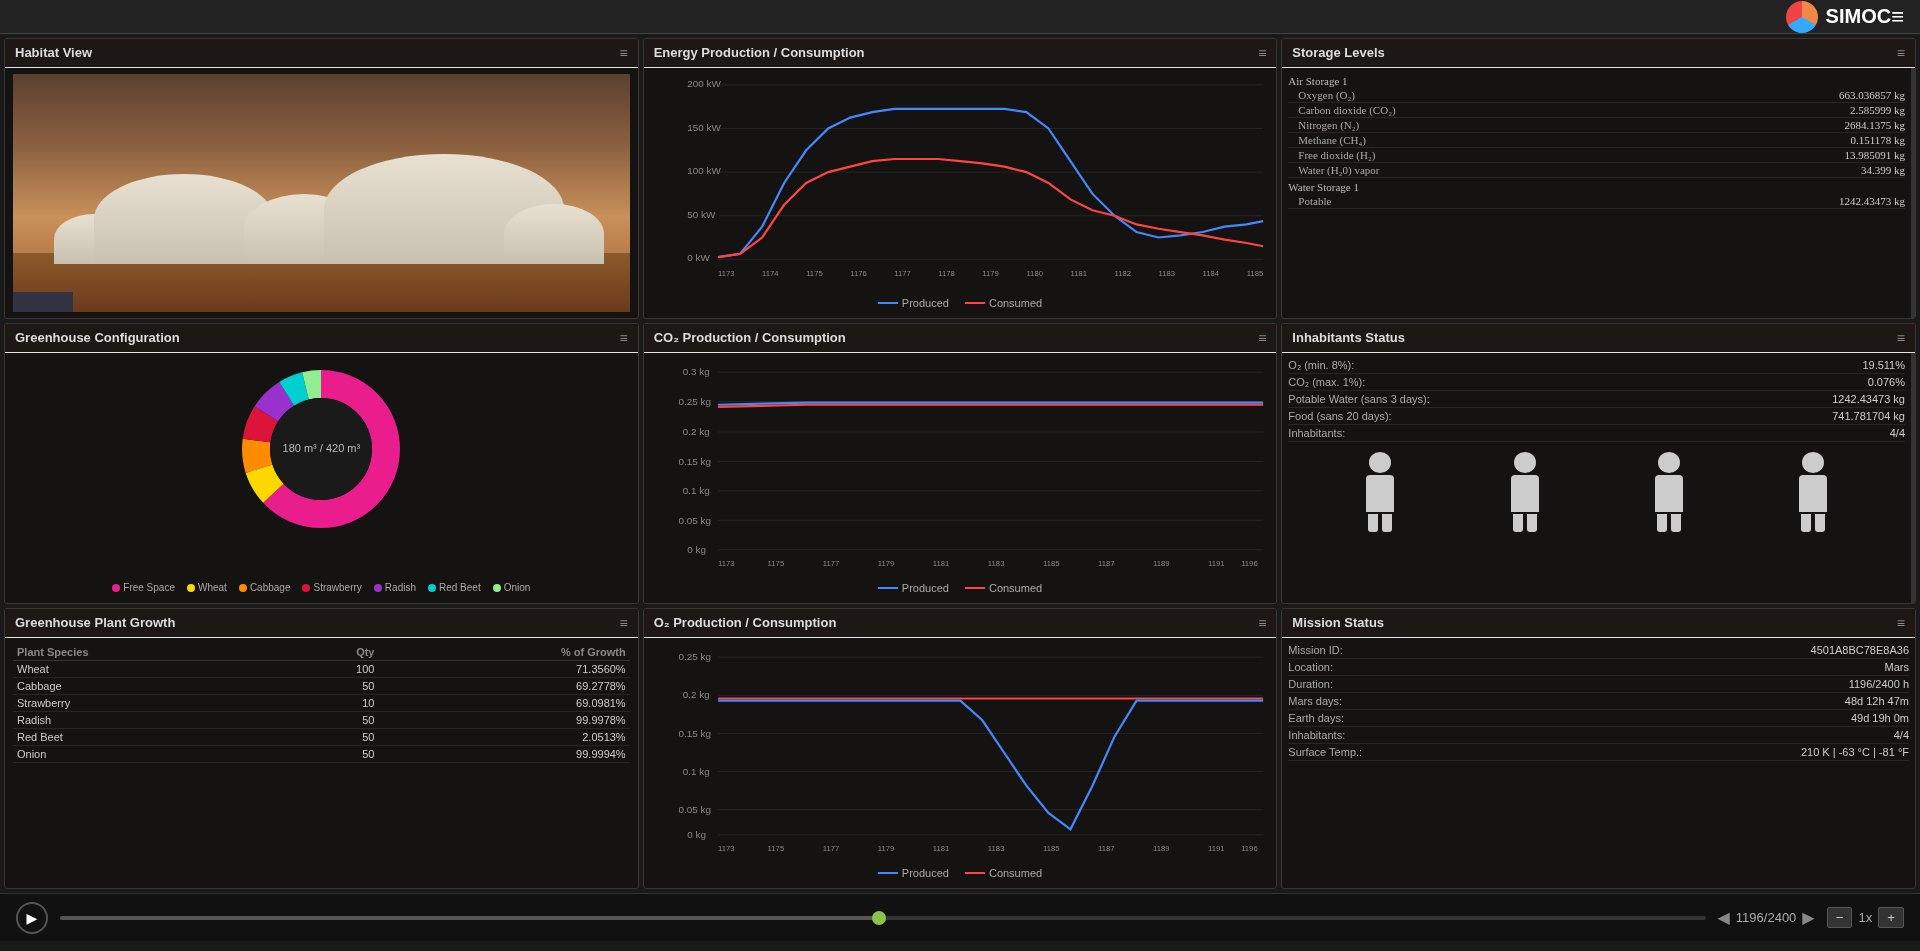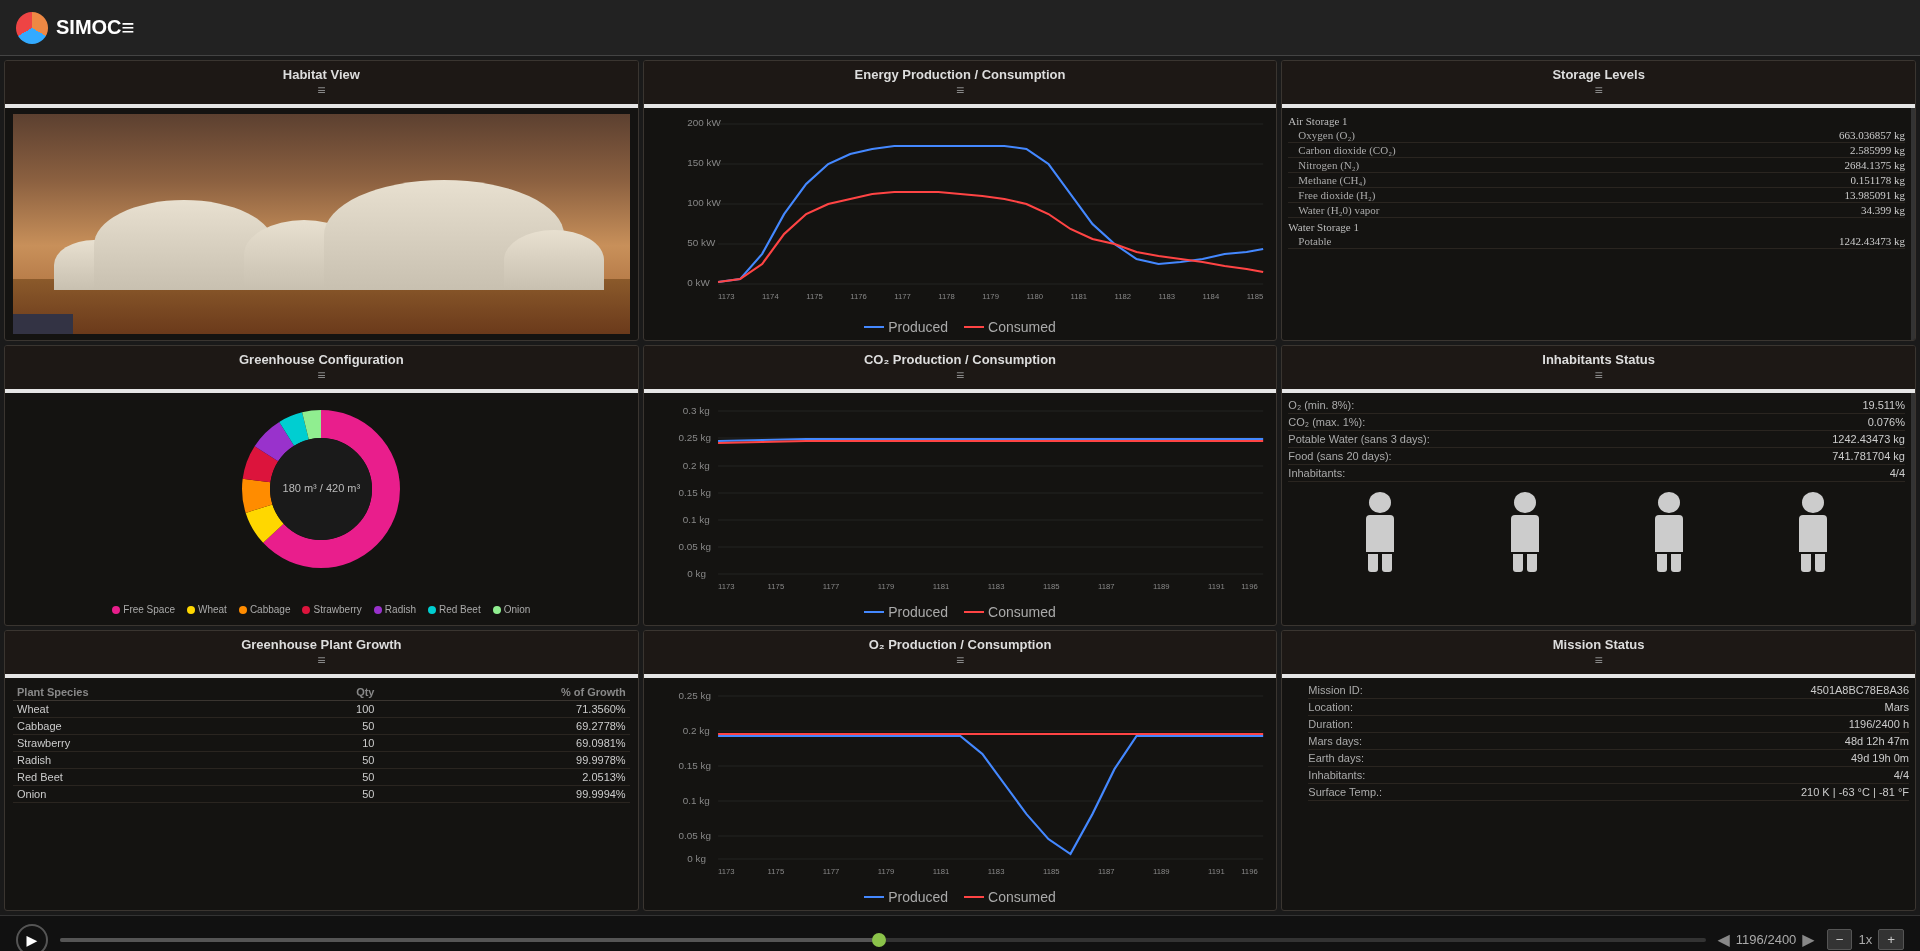--- a/index.html
+++ b/index.html
@@ -8,24 +8,24 @@
       color: #ccc;
       font-family: Arial, sans-serif;
       font-size: 12px;
       width: 1920px;
       height: 951px;
       overflow: hidden;
     }
     
     #topbar {
       background: #222;
-      height: 56px;
+      height: 34px;
       display: flex;
       align-items: center;
-      justify-content: flex-start;
+      justify-content: flex-end;
       padding: 8px 16px;
       border-bottom: 1px solid #444;
     }
     #topbar .logo {
       display: flex;
       align-items: center;
       gap: 8px;
       font-size: 20px;
       font-weight: bold;
       color: #fff;
@@ -51,27 +51,25 @@
     .panel {
       background: rgba(20,18,16,0.92);
       border: 1px solid #3a3530;
       border-radius: 3px;
       display: flex;
       flex-direction: column;
       overflow: hidden;
     }
     .panel-header {
       display: flex;
-      align-items: center;
       justify-content: space-between;
       padding: 6px 10px;
-      border-bottom: 4px solid #e5e5e5;
+      border-bottom: 1px solid #e5e5e5;
       background: rgba(30,26,22,0.9);
       flex-shrink: 0;
-      flex-direction: column;
     }
     .panel-title {
       font-size: 13px;
       font-weight: bold;
       color: #ddd;
     }
     .panel-menu-icon { color: #888; font-size: 14px; cursor: pointer; }
     .panel-content {
       flex: 1;
       overflow: hidden;
@@ -129,21 +127,21 @@
     .chart-legend {
       display: flex;
       gap: 16px;
       justify-content: center;
       padding-top: 2px;
     }
     .legend-item {
       display: flex;
       align-items: center;
       gap: 4px;
-      font-size: 14px;
+      font-size: 11px;
       color: #aaa;
     }
     .legend-dot {
       width: 20px; height: 2px;
     }
 
     
     .storage-content {
       padding: 4px 6px;
       overflow-y: auto;
@@ -777,21 +775,21 @@
         </div>
       </div>
     </div>
   </div>
 
   <div class="panel">
     <div class="panel-header">
       <span class="panel-title">Mission Status</span>
       <span class="panel-menu-icon">≡</span>
     </div>
-    <div class="panel-content" style="padding:0;margin-left:20px;">
+    <div class="panel-content" style="padding:0;">
       <div class="mission-content">
         <div class="mission-row">
           <span>Mission ID:</span>
           <span class="value">4501A8BC78E8A36</span>
         </div>
         <div class="mission-row">
           <span>Location:</span>
           <span class="value">Mars</span>
         </div>
         <div class="mission-row">

